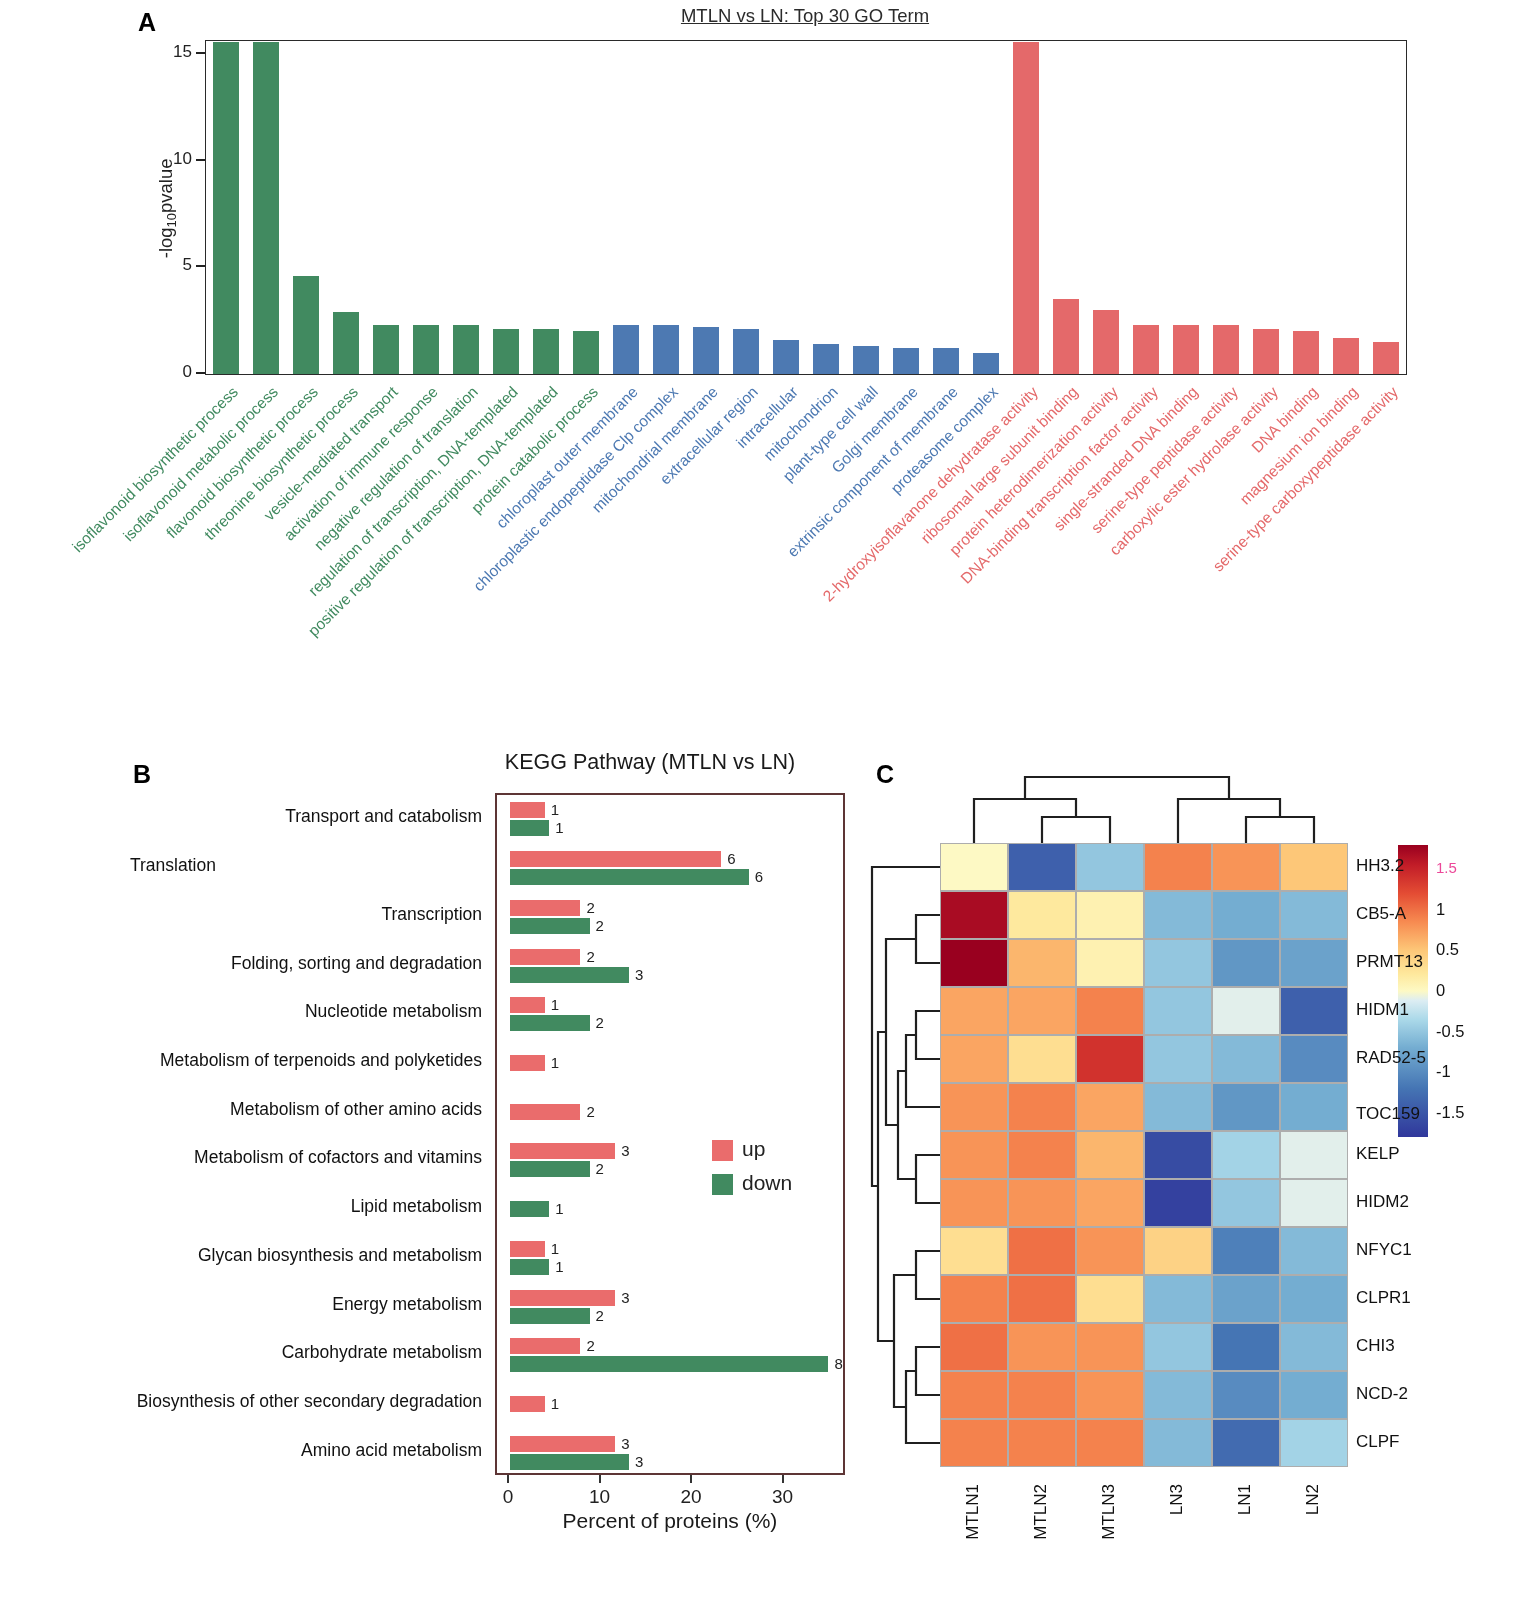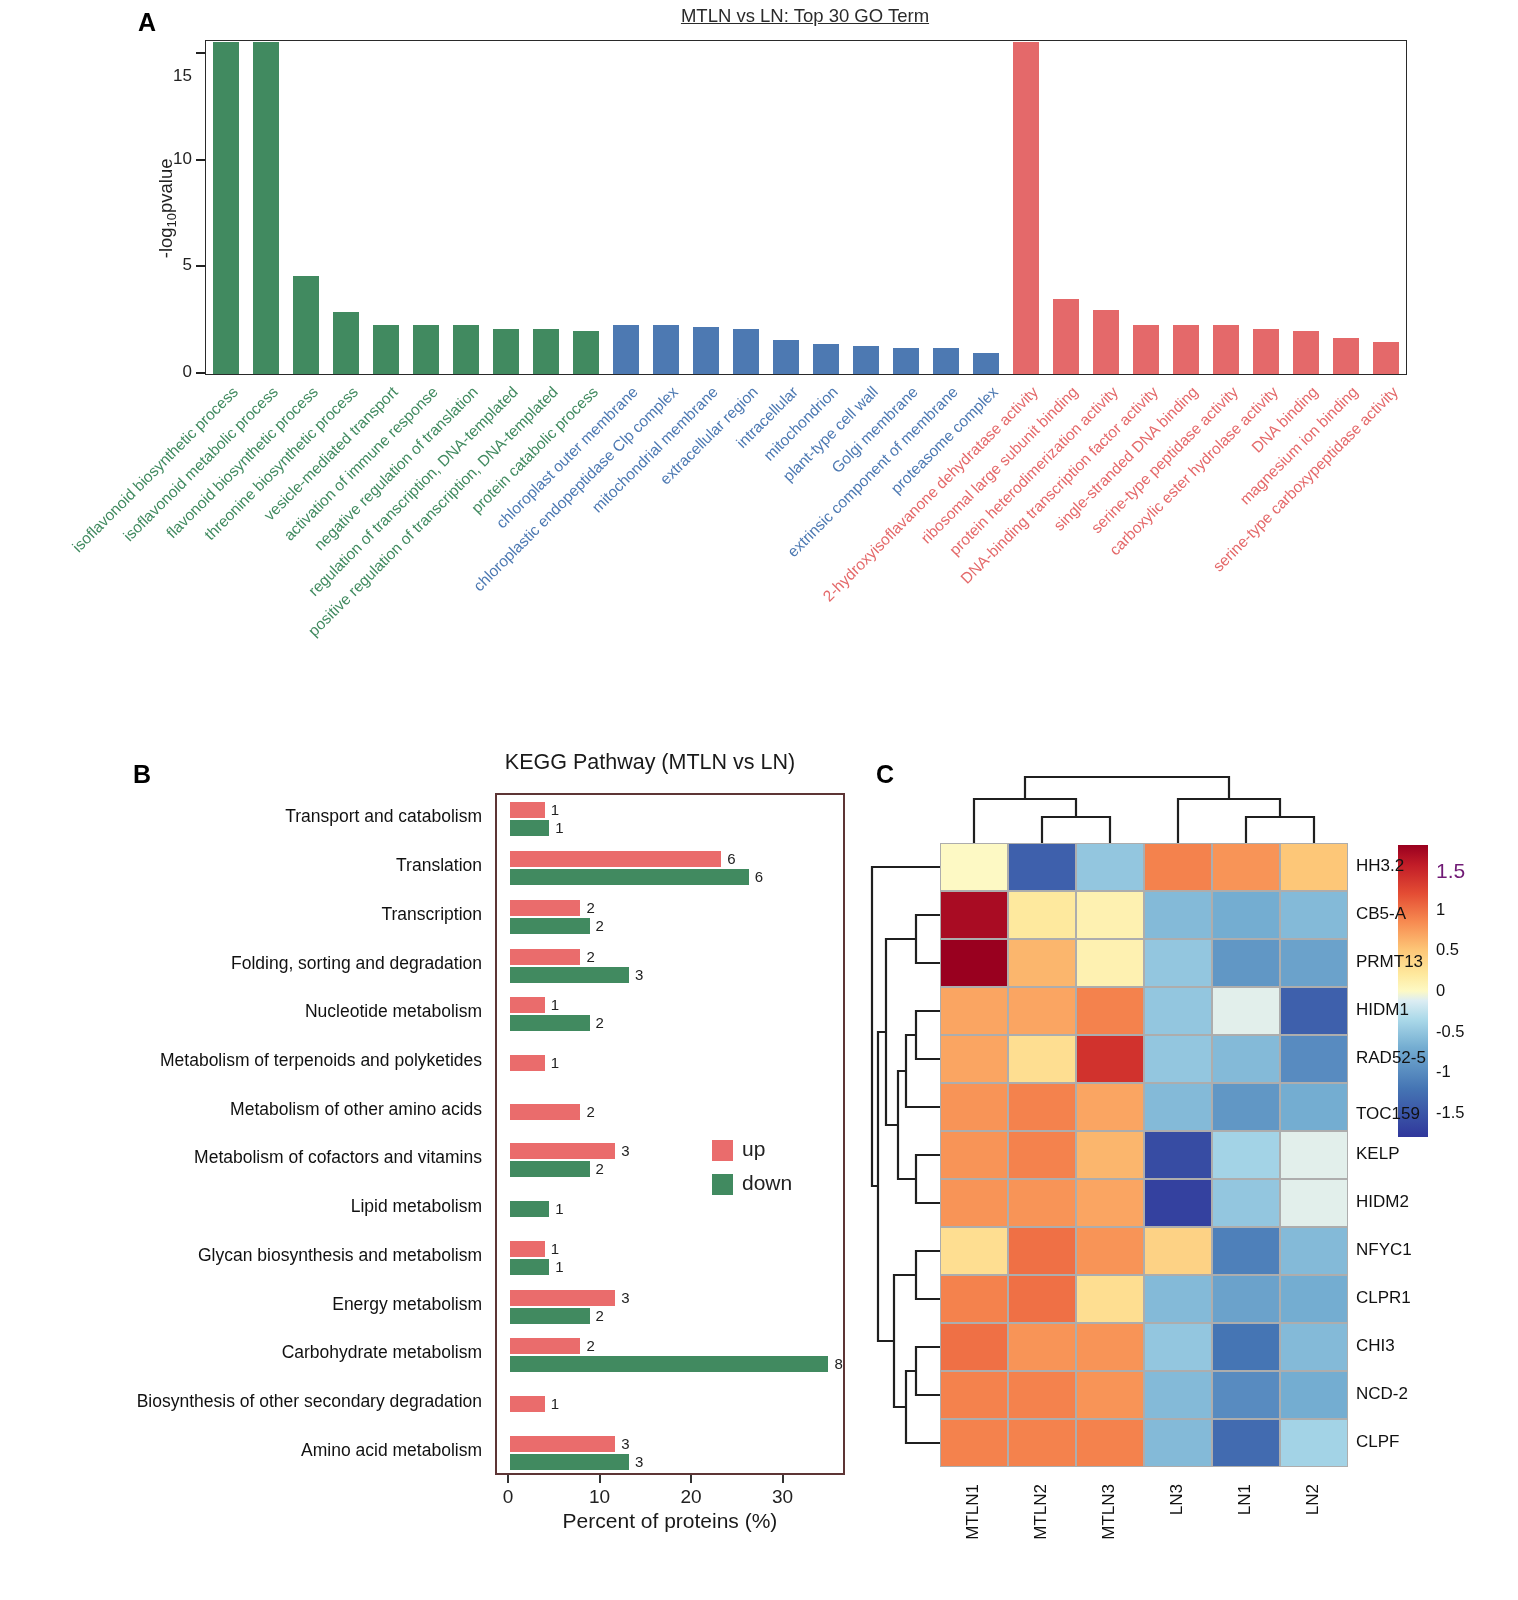--- a/index.html
+++ b/index.html
@@ -60,21 +60,21 @@
         <div style="position: absolute; left: 1087px; bottom: 0px; width: 26px; height: 42.6667px; background: rgb(228, 105, 106);"></div>
         <div style="position: absolute; left: 1127px; bottom: 0px; width: 26px; height: 36.2667px; background: rgb(228, 105, 106);"></div>
         <div style="position: absolute; left: 1167px; bottom: 0px; width: 26px; height: 32px; background: rgb(228, 105, 106);"></div>
       </div>
   <div style="position: absolute; left: 150px; top: 362px; width: 42px; text-align: right; font-size: 17px; color: rgb(34, 34, 34);">0</div>
       <div style="position: absolute; left: 196px; top: 372px; width: 9px; height: 2px; background: rgb(34, 34, 34);"></div>
       <div style="position: absolute; left: 150px; top: 255.333px; width: 42px; text-align: right; font-size: 17px; color: rgb(34, 34, 34);">5</div>
       <div style="position: absolute; left: 196px; top: 265.333px; width: 9px; height: 2px; background: rgb(34, 34, 34);"></div>
       <div style="position: absolute; left: 150px; top: 148.667px; width: 42px; text-align: right; font-size: 17px; color: rgb(34, 34, 34);">10</div>
       <div style="position: absolute; left: 196px; top: 158.667px; width: 9px; height: 2px; background: rgb(34, 34, 34);"></div>
-      <div style="position: absolute; left: 150px; top: 42px; width: 42px; text-align: right; font-size: 17px; color: rgb(34, 34, 34); margin-top: 24px;">15</div>
+      <div style="position: absolute; left: 150px; top: 42px; width: 42px; text-align: right; font-size: 17px; color: rgb(34, 34, 34);">15</div>
       <div style="position: absolute; left: 196px; top: 52px; width: 9px; height: 2px; background: rgb(34, 34, 34);"></div>
       <div style="position: absolute; left: -371px; top: 383px; width: 600px; text-align: right; white-space: nowrap; font-size: 15.5px; color: rgb(65, 138, 96); transform-origin: 100% 0px; transform: rotate(-45deg);">isoflavonoid biosynthetic process</div>
       <div style="position: absolute; left: -331px; top: 383px; width: 600px; text-align: right; white-space: nowrap; font-size: 15.5px; color: rgb(65, 138, 96); transform-origin: 100% 0px; transform: rotate(-45deg);">isoflavonoid metabolic process</div>
       <div style="position: absolute; left: -291px; top: 383px; width: 600px; text-align: right; white-space: nowrap; font-size: 15.5px; color: rgb(65, 138, 96); transform-origin: 100% 0px; transform: rotate(-45deg);">flavonoid biosynthetic process</div>
       <div style="position: absolute; left: -251px; top: 383px; width: 600px; text-align: right; white-space: nowrap; font-size: 15.5px; color: rgb(65, 138, 96); transform-origin: 100% 0px; transform: rotate(-45deg);">threonine biosynthetic process</div>
       <div style="position: absolute; left: -211px; top: 383px; width: 600px; text-align: right; white-space: nowrap; font-size: 15.5px; color: rgb(65, 138, 96); transform-origin: 100% 0px; transform: rotate(-45deg);">vesicle-mediated transport</div>
       <div style="position: absolute; left: -171px; top: 383px; width: 600px; text-align: right; white-space: nowrap; font-size: 15.5px; color: rgb(65, 138, 96); transform-origin: 100% 0px; transform: rotate(-45deg);">activation of immune response</div>
       <div style="position: absolute; left: -131px; top: 383px; width: 600px; text-align: right; white-space: nowrap; font-size: 15.5px; color: rgb(65, 138, 96); transform-origin: 100% 0px; transform: rotate(-45deg);">negative regulation of translation</div>
       <div style="position: absolute; left: -91px; top: 383px; width: 600px; text-align: right; white-space: nowrap; font-size: 15.5px; color: rgb(65, 138, 96); transform-origin: 100% 0px; transform: rotate(-45deg);">regulation of transcription, DNA-templated</div>
       <div style="position: absolute; left: -51px; top: 383px; width: 600px; text-align: right; white-space: nowrap; font-size: 15.5px; color: rgb(65, 138, 96); transform-origin: 100% 0px; transform: rotate(-45deg);">positive regulation of transcription, DNA-templated</div>
@@ -149,21 +149,21 @@
         <div style="position: absolute; left: 337.42px; top: 561.214px; font-size: 15px; line-height: 16px; color: rgb(34, 34, 34);">8</div>
         <div style="position: absolute; left: 13px; top: 600.929px; width: 34.77px; height: 16px; background: rgb(234, 108, 108);"></div>
         <div style="position: absolute; left: 53.77px; top: 600.929px; font-size: 15px; line-height: 16px; color: rgb(34, 34, 34);">1</div>
         <div style="position: absolute; left: 13px; top: 640.643px; width: 105.225px; height: 16px; background: rgb(234, 108, 108);"></div>
         <div style="position: absolute; left: 124.225px; top: 640.643px; font-size: 15px; line-height: 16px; color: rgb(34, 34, 34);">3</div>
         <div style="position: absolute; left: 13px; top: 658.643px; width: 118.95px; height: 16px; background: rgb(65, 138, 96);"></div>
         <div style="position: absolute; left: 137.95px; top: 658.643px; font-size: 15px; line-height: 16px; color: rgb(34, 34, 34);">3</div>
       </div>
     <div class="pb-xlabel">Percent of proteins (%)</div>
   <div style="position: absolute; left: 130px; top: 806.357px; width: 352px; text-align: right; font-size: 17.5px; color: rgb(17, 17, 17); white-space: nowrap;">Transport and catabolism</div>
-      <div style="position: absolute; left: 130px; top: 855.071px; width: 352px; text-align: right; font-size: 17.5px; color: rgb(17, 17, 17); white-space: nowrap;">Translation</div>
+      <div style="position: absolute; left: 130px; top: 855.071px; width: 352px; font-size: 17.5px; color: rgb(17, 17, 17); white-space: nowrap;">Translation</div>
       <div style="position: absolute; left: 130px; top: 903.786px; width: 352px; text-align: right; font-size: 17.5px; color: rgb(17, 17, 17); white-space: nowrap;">Transcription</div>
       <div style="position: absolute; left: 130px; top: 952.5px; width: 352px; text-align: right; font-size: 17.5px; color: rgb(17, 17, 17); white-space: nowrap;">Folding, sorting and degradation</div>
       <div style="position: absolute; left: 130px; top: 1001.21px; width: 352px; text-align: right; font-size: 17.5px; color: rgb(17, 17, 17); white-space: nowrap;">Nucleotide metabolism</div>
       <div style="position: absolute; left: 130px; top: 1049.93px; width: 352px; text-align: right; font-size: 17.5px; color: rgb(17, 17, 17); white-space: nowrap;">Metabolism of terpenoids and polyketides</div>
       <div style="position: absolute; left: 130px; top: 1098.64px; width: 352px; text-align: right; font-size: 17.5px; color: rgb(17, 17, 17); white-space: nowrap;">Metabolism of other amino acids</div>
       <div style="position: absolute; left: 130px; top: 1147.36px; width: 352px; text-align: right; font-size: 17.5px; color: rgb(17, 17, 17); white-space: nowrap;">Metabolism of cofactors and vitamins</div>
       <div style="position: absolute; left: 130px; top: 1196.07px; width: 352px; text-align: right; font-size: 17.5px; color: rgb(17, 17, 17); white-space: nowrap;">Lipid metabolism</div>
       <div style="position: absolute; left: 130px; top: 1244.79px; width: 352px; text-align: right; font-size: 17.5px; color: rgb(17, 17, 17); white-space: nowrap;">Glycan biosynthesis and metabolism</div>
       <div style="position: absolute; left: 130px; top: 1293.5px; width: 352px; text-align: right; font-size: 17.5px; color: rgb(17, 17, 17); white-space: nowrap;">Energy metabolism</div>
       <div style="position: absolute; left: 130px; top: 1342.21px; width: 352px; text-align: right; font-size: 17.5px; color: rgb(17, 17, 17); white-space: nowrap;">Carbohydrate metabolism</div>
@@ -306,21 +306,21 @@
       <div style="position: absolute; left: 1356px; top: 1288px; font-size: 17px; color: rgb(17, 17, 17);">CLPR1</div>
       <div style="position: absolute; left: 1356px; top: 1336px; font-size: 17px; color: rgb(17, 17, 17);">CHI3</div>
       <div style="position: absolute; left: 1356px; top: 1384px; font-size: 17px; color: rgb(17, 17, 17);">NCD-2</div>
       <div style="position: absolute; left: 1356px; top: 1432px; font-size: 17px; color: rgb(17, 17, 17);">CLPF</div>
       <div style="position: absolute; left: 963px; top: 1484px; font-size: 17px; color: rgb(17, 17, 17); writing-mode: vertical-rl; transform: rotate(180deg);">MTLN1</div>
       <div style="position: absolute; left: 1031px; top: 1484px; font-size: 17px; color: rgb(17, 17, 17); writing-mode: vertical-rl; transform: rotate(180deg);">MTLN2</div>
       <div style="position: absolute; left: 1099px; top: 1484px; font-size: 17px; color: rgb(17, 17, 17); writing-mode: vertical-rl; transform: rotate(180deg);">MTLN3</div>
       <div style="position: absolute; left: 1167px; top: 1484px; font-size: 17px; color: rgb(17, 17, 17); writing-mode: vertical-rl; transform: rotate(180deg);">LN3</div>
       <div style="position: absolute; left: 1235px; top: 1484px; font-size: 17px; color: rgb(17, 17, 17); writing-mode: vertical-rl; transform: rotate(180deg);">LN1</div>
       <div style="position: absolute; left: 1303px; top: 1484px; font-size: 17px; color: rgb(17, 17, 17); writing-mode: vertical-rl; transform: rotate(180deg);">LN2</div>
-      <div style="position: absolute; left: 1436px; top: 859.333px; font-size: 21px; color: #701a75;">1.5</div>
+      <div style="position: absolute; left: 1436px; top: 859.333px; font-size: 15px; color: #ec4899;">1.5</div>
       <div style="position: absolute; left: 1436px; top: 899.889px; font-size: 16.5px; color: rgb(17, 17, 17);">1</div>
       <div style="position: absolute; left: 1436px; top: 940.444px; font-size: 16.5px; color: rgb(17, 17, 17);">0.5</div>
       <div style="position: absolute; left: 1436px; top: 981px; font-size: 16.5px; color: rgb(17, 17, 17);">0</div>
       <div style="position: absolute; left: 1436px; top: 1021.56px; font-size: 16.5px; color: rgb(17, 17, 17);">-0.5</div>
       <div style="position: absolute; left: 1436px; top: 1062.11px; font-size: 16.5px; color: rgb(17, 17, 17);">-1</div>
       <div style="position: absolute; left: 1436px; top: 1102.67px; font-size: 16.5px; color: rgb(17, 17, 17);">-1.5</div>
     </div>
 
 </div>
 

